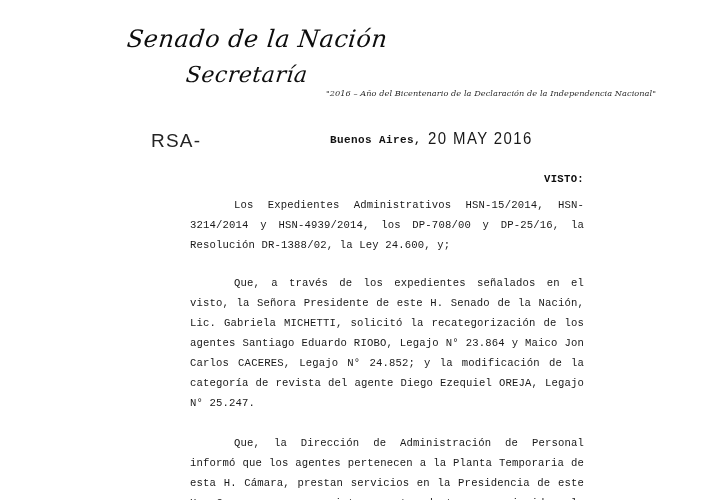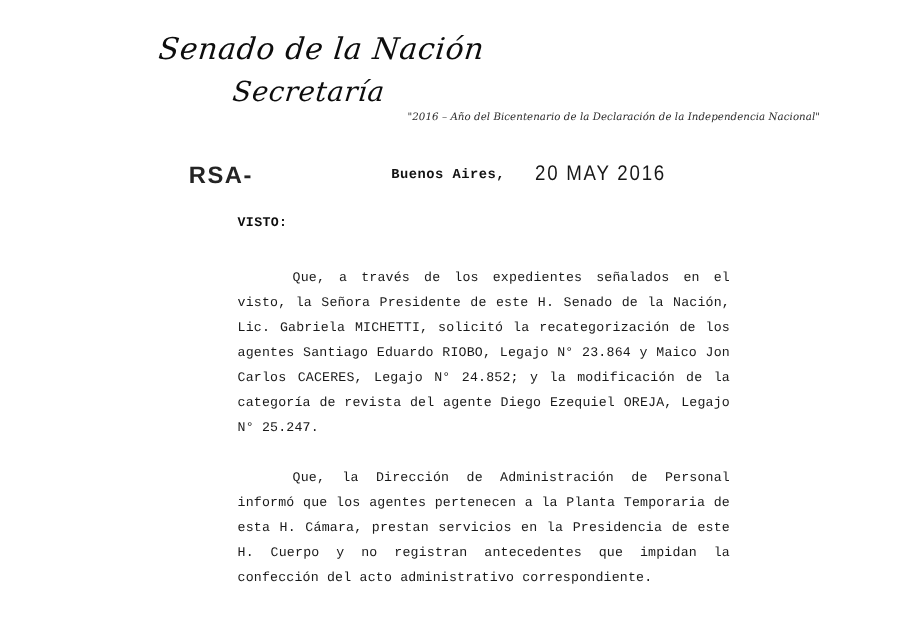--- a/index.html
+++ b/index.html
@@ -80,36 +80,35 @@
   }
   .ref-prefix {
     position: absolute;
     left: 151px;
     top: 4px;
     font-family: "Liberation Sans", "DejaVu Sans", sans-serif;
     font-size: 19px;
     letter-spacing: 1.2px;
     color: #242424;
     white-space: nowrap;
-    font-weight: bold;
   }
   .ref-number {
     position: absolute;
     left: 192px;
     top: 2px;
     font-family: "Liberation Sans", "DejaVu Sans", sans-serif;
     font-size: 20px;
     font-weight: 700;
     letter-spacing: 2.6px;
     color: #0a0a0a;
     white-space: nowrap;
   }
   .ref-city {
     position: absolute;
-    left: 313px;
+    left: 330px;
     top: 8px;
     font-family: "Liberation Mono", "DejaVu Sans Mono", monospace;
     font-size: 11px;
     font-weight: 700;
     letter-spacing: 0.4px;
     color: #121212;
     white-space: nowrap;
   }
   .ref-date {
     position: absolute;
@@ -132,20 +131,21 @@
     width: 394px;
   }
   .section-heading {
     font-family: "Liberation Mono", "DejaVu Sans Mono", monospace;
     font-size: 10.6px;
     font-weight: 700;
     letter-spacing: 0.3px;
     color: #0d0d0d;
     margin: 0 0 9px 0;
     line-height: 14px;
+    text-align: right;
   }
   .para {
     font-family: "Liberation Mono", "DejaVu Sans Mono", monospace;
     font-size: 10.6px;
     line-height: 20px;
     color: #191919;
     text-align: justify;
     text-align-last: left;
     margin: 0;
     letter-spacing: 0.15px;
@@ -177,20 +177,21 @@
   <div class="refline">
     <span class="ref-prefix">RSA-</span>
     <span class="ref-city">Buenos Aires,</span>
     <span class="ref-date">20 MAY 2016</span>
   </div>
 
   <div class="body-block">
 
     <div>
       <div class="section-heading">VISTO:</div>
+      <p class="para"><span class="indent"></span><span>Los Expedientes Administrativos HSN-15/2014, HSN-3214/2014 y HSN-4939/2014, los DP-708/00 y DP-25/16, la Resolución DR-1388/02, la Ley 24.600, y;</span></p>
     </div>
 
     <div class="gap-before-considerando"></div>
 
     <div>
       <p class="para"><span class="indent"></span><span>Que, a través de los expedientes señalados en el visto, la Señora Presidente de este H. Senado de la Nación, Lic. Gabriela MICHETTI, solicitó la recategorización de los agentes Santiago Eduardo RIOBO, Legajo N° 23.864 y Maico Jon Carlos CACERES, Legajo N° 24.852; y la modificación de la categoría de revista del agente Diego Ezequiel OREJA, Legajo N° 25.247.</span></p>
       <div class="spacer-block"></div>
       <p class="para"><span class="indent"></span><span>Que, la Dirección de Administración de Personal informó que los agentes pertenecen a la Planta Temporaria de esta H. Cámara, prestan servicios en la Presidencia de este H. Cuerpo y no registran antecedentes que impidan la confección del acto administrativo correspondiente.</span></p>
     </div>
 

